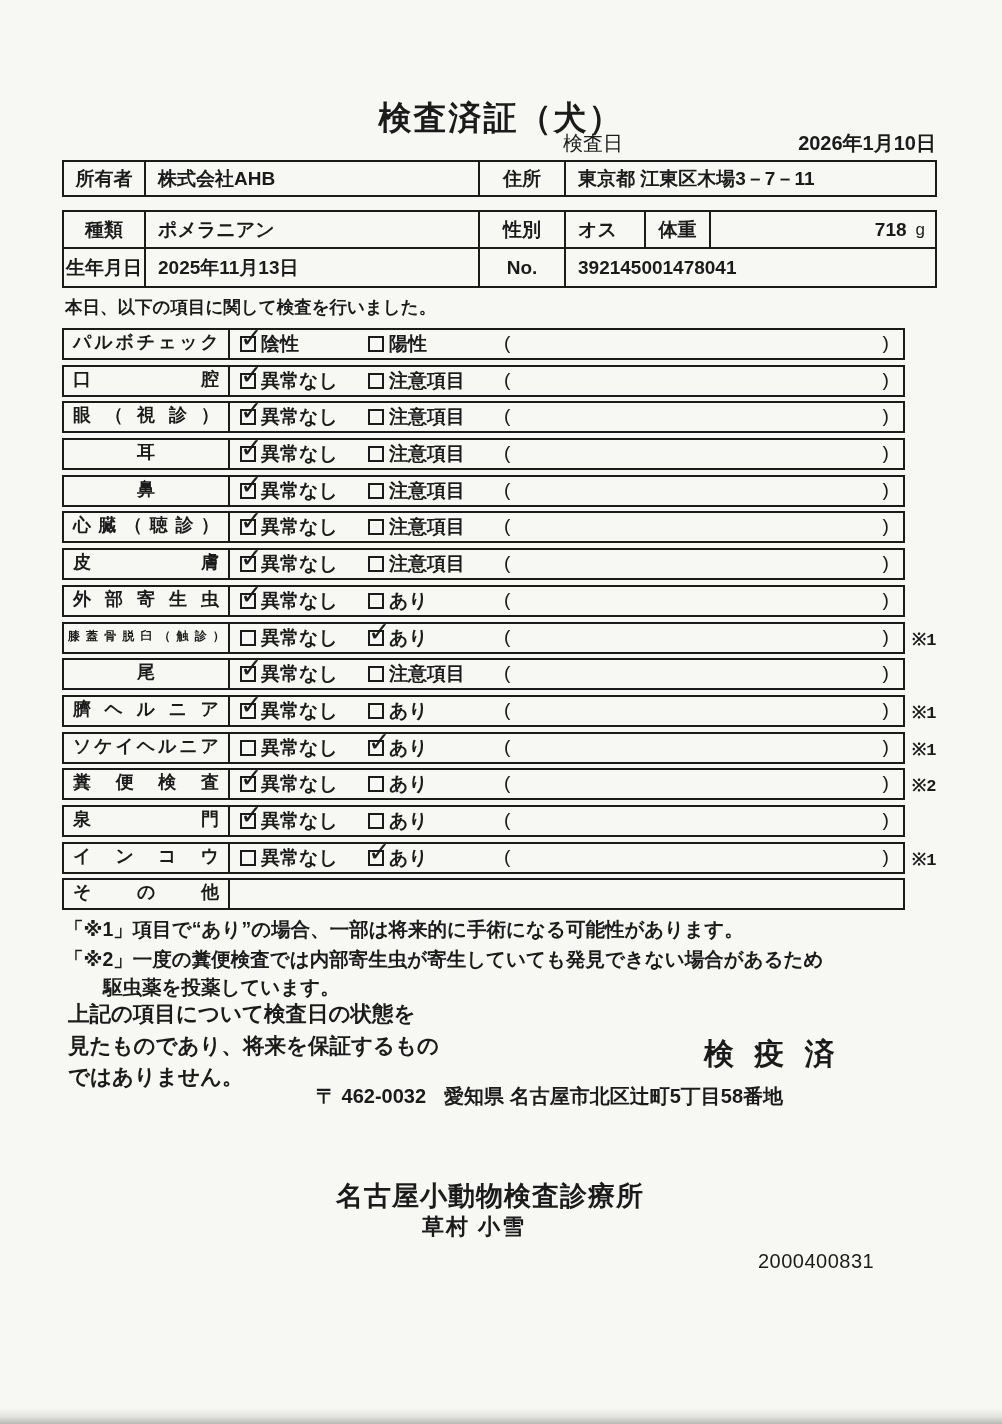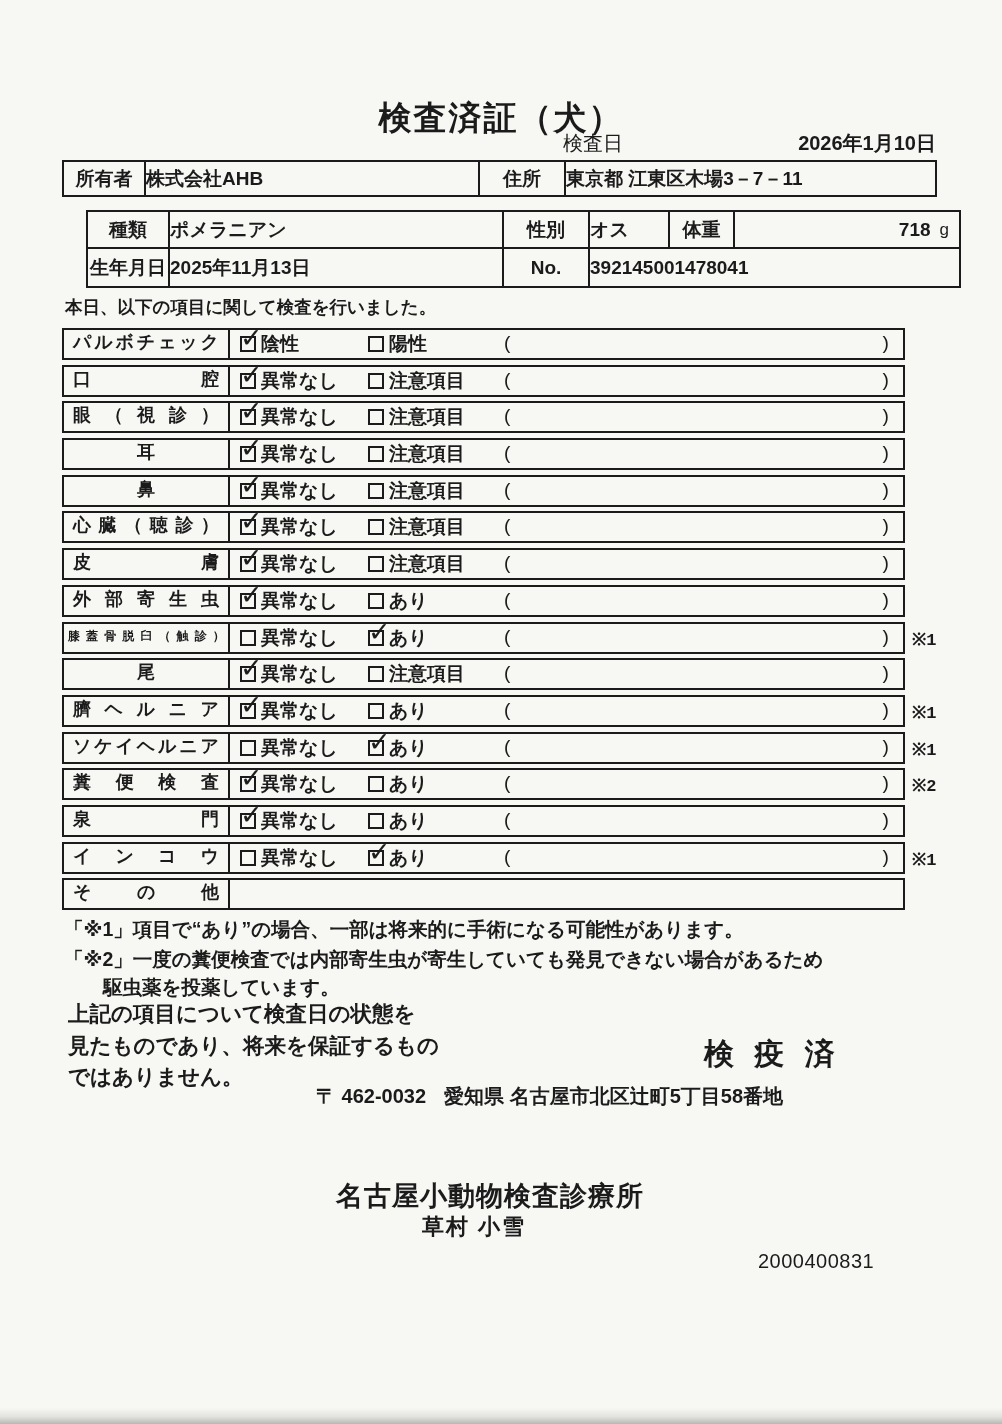--- a/index.html
+++ b/index.html
@@ -12,27 +12,27 @@
   .title{
     left:0;top:74px;width:1002px;text-align:center;
     font-size:33px;font-weight:700;letter-spacing:2px;
   }
   .exam-date-label{left:563px;top:130px;font-size:20px;font-weight:400;}
   .exam-date-value{right:66px;top:130px;font-size:20px;font-weight:600;}
 
   
   .hbox{left:62px;width:875px;border:2px solid #1b1b1b;box-sizing:border-box;background:transparent;}
   .owner-box{top:160px;height:37px;display:flex;}
-  .pet-box{top:210px;height:78px;display:flex;flex-direction:column;margin-left:24px;}
+  .pet-box{top:210px;height:78px;display:flex;flex-direction:column;}
   .prow{display:flex;height:37px;box-sizing:border-box;}
   .prow.first{border-bottom:2px solid #1b1b1b;}
   .cell{box-sizing:border-box;display:flex;align-items:center;font-size:19px;font-weight:600;overflow:hidden;white-space:nowrap;}
   .cell + .cell{border-left:2px solid #1b1b1b;}
   .lab{justify-content:center;}
-  .val{text-align:right;}
+  .val{padding-left:12px;text-align:right;}
   .w-lab{width:80px;}
   .w-val1{width:334px;}
   .w-lab2{width:86px;}
   .w-sex{width:80px;}
   .w-wlab{width:65px;}
   .grow{flex:1;}
   .weight-val{justify-content:flex-end;padding-right:10px;gap:9px;}
   .weight-unit{font-size:17px;font-weight:500;}
 
   .intro{left:65px;top:295px;font-size:17.5px;font-weight:600;}

